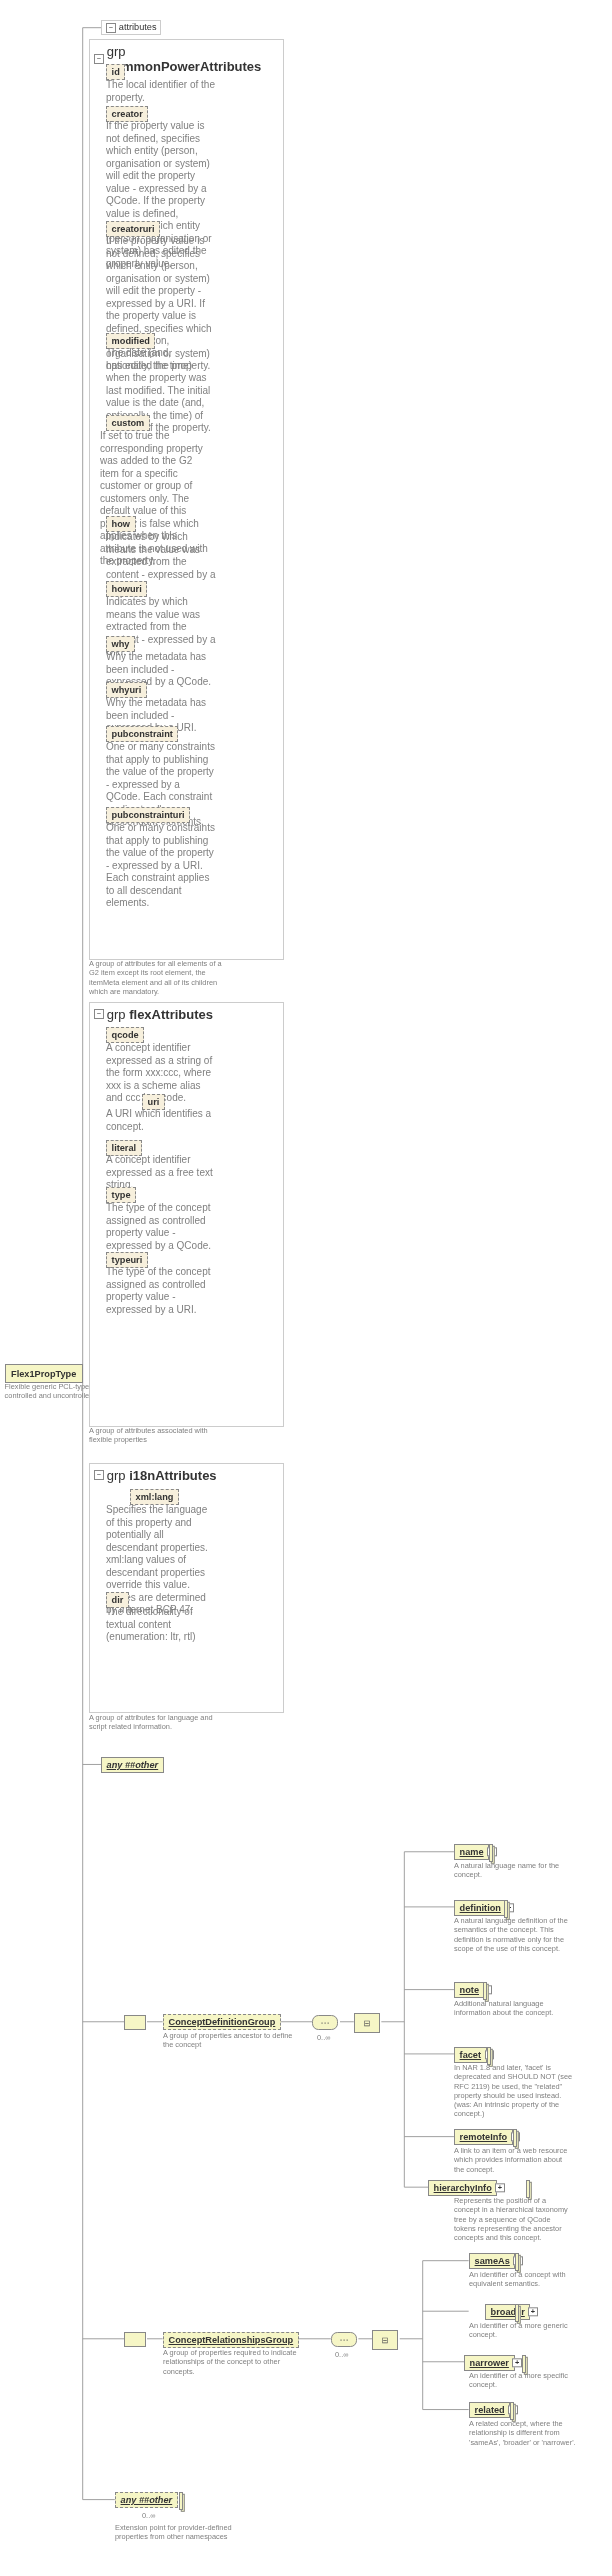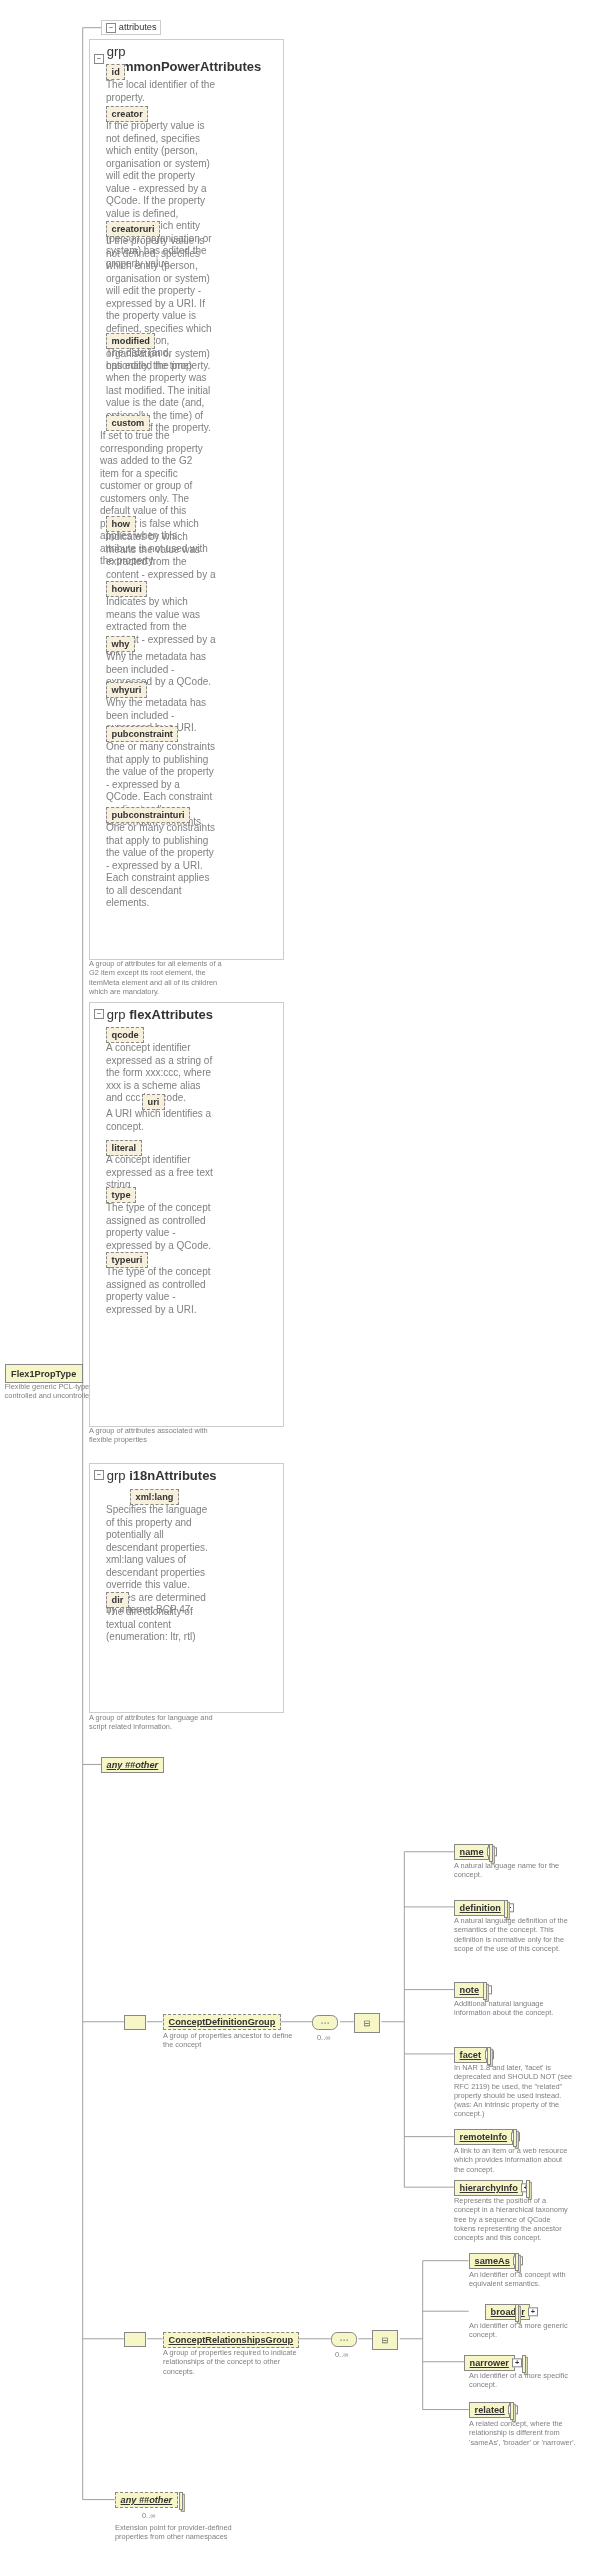--- a/index.html
+++ b/index.html
@@ -284,21 +284,21 @@
 <div class="node-note" style="left:454px;top:1999px;">Additional natural language information about the concept.</div>
 
 <div class="node-box collapsed" style="left:454px;top:2047px;">facet</div>
 <div class="stack" style="left:487px;top:2047px;"></div>
 <div class="node-note" style="left:454px;top:2063px;">In NAR 1.8 and later, 'facet' is deprecated and SHOULD NOT (see RFC 2119) be used, the "related" property should be used instead. (was: An intrinsic property of the concept.)</div>
 
 <div class="node-box collapsed" style="left:454px;top:2129px;">remoteInfo</div>
 <div class="stack" style="left:513px;top:2129px;"></div>
 <div class="node-note" style="left:454px;top:2146px;">A link to an item or a web resource which provides information about the concept.</div>
 
-<div class="node-box collapsed" style="left:454px;top:2180px;">hierarchyInfo</div>
+<div class="node-box collapsed" style="left:428px;top:2180px;">hierarchyInfo</div>
 <div class="stack" style="left:526px;top:2180px;"></div>
 <div class="node-note" style="left:454px;top:2196px;">Represents the position of a concept in a hierarchical taxonomy tree by a sequence of QCode tokens representing the ancestor concepts and this concept.</div>
 
 <div class="choice-stub dashed-box" style="left:124px;top:2332px;"></div>
 
 <div class="node-box dashed-box" style="left:163px;top:2332px;">ConceptRelationshipsGroup</div>
 <div class="node-note wide" style="left:163px;top:2348px;">A group of properties required to indicate relationships of the concept to other concepts.</div>
 
 <div class="small-seq dashed-box" style="left:331px;top:2332px;background:#F6F6C6;"></div>
 <div class="rng" style="left:335px;top:2350px;">0..∞</div>

